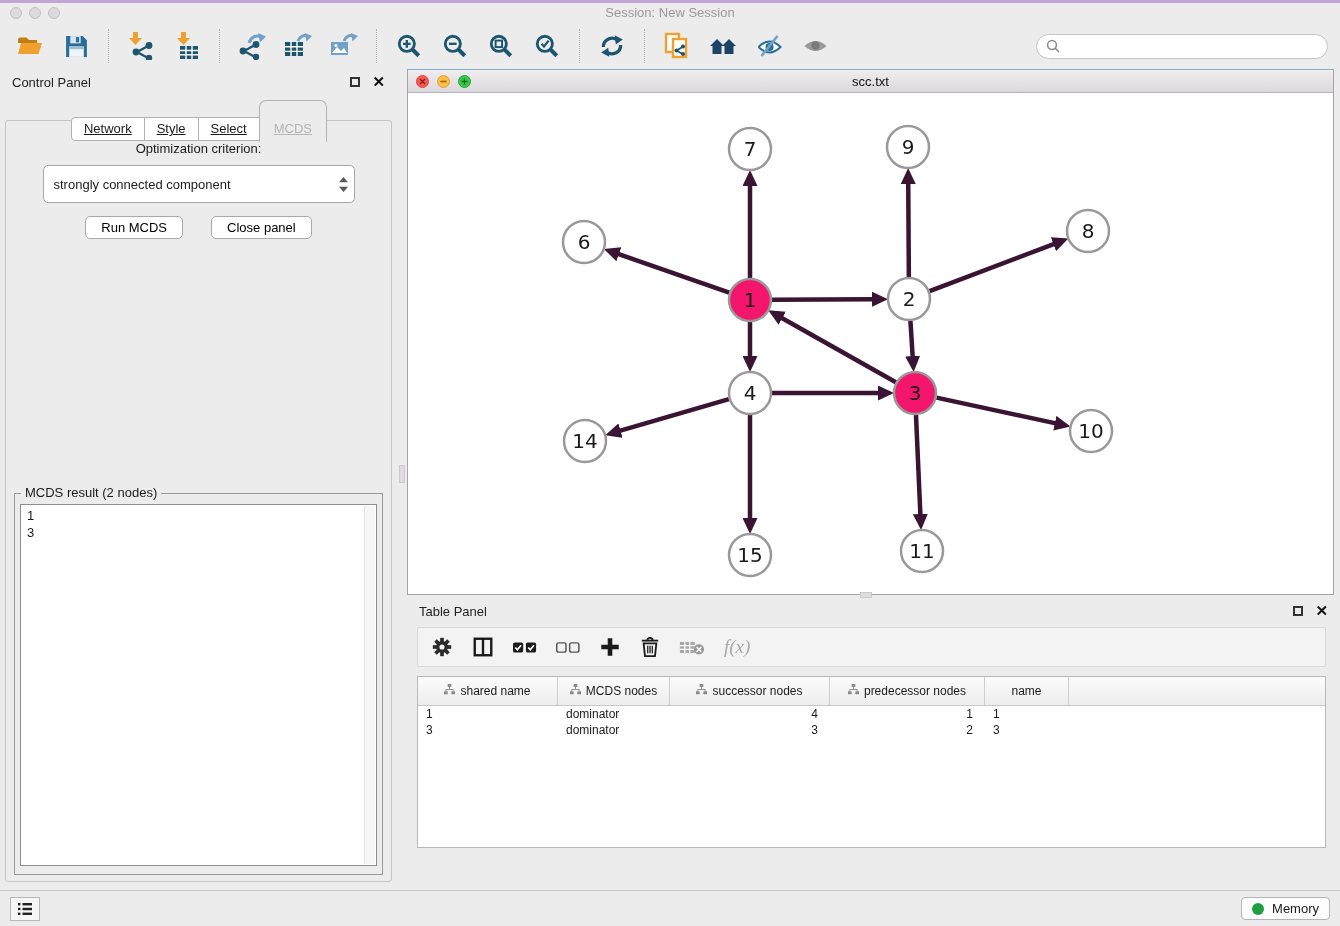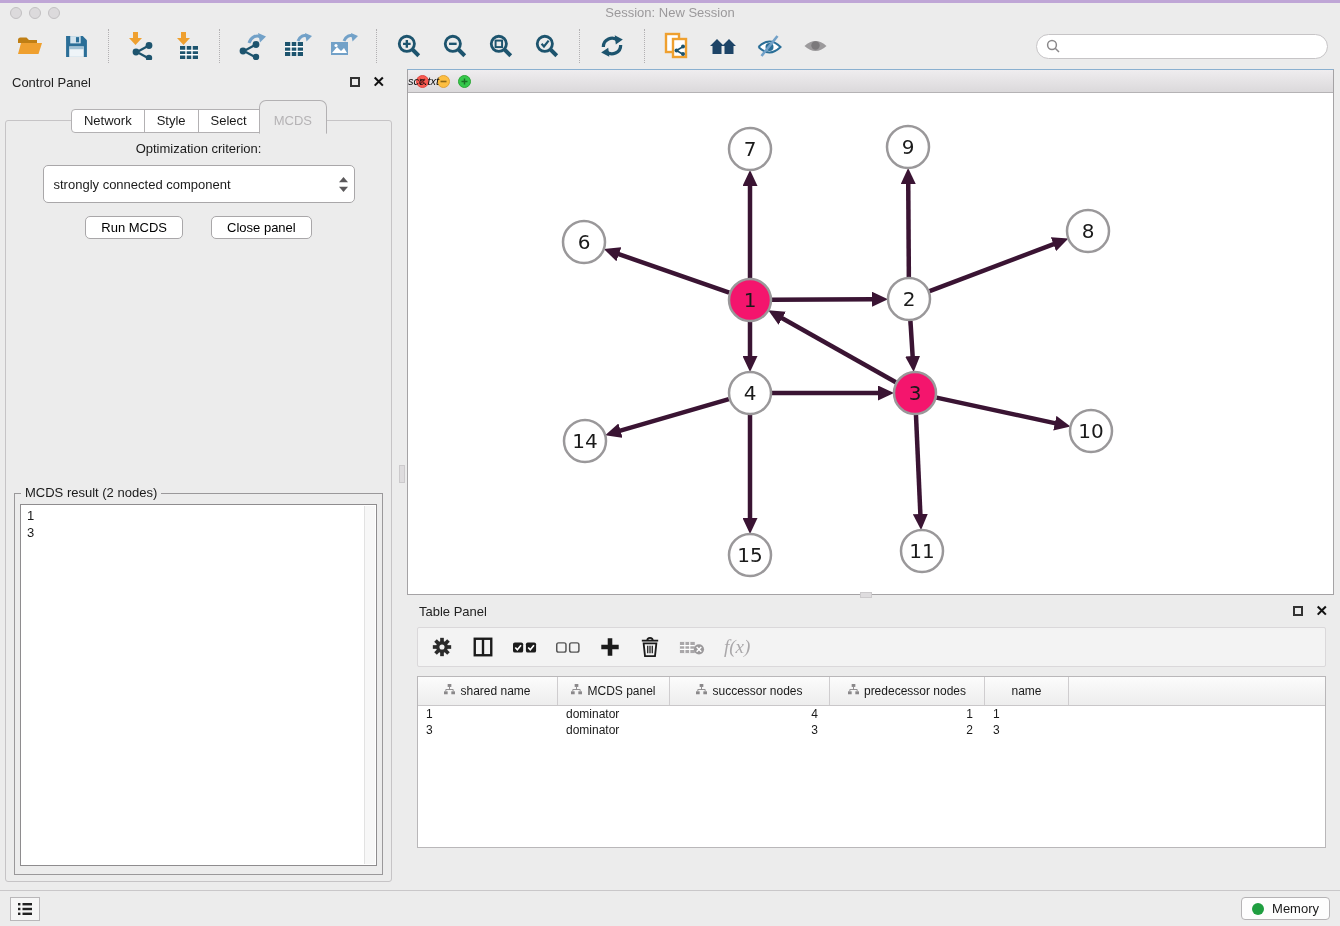--- a/index.html
+++ b/index.html
@@ -21,23 +21,23 @@
   .tsep { align-self:center; height:34px; border-left:1px dotted #b2b0b2; margin:0 4px; }
   .searchbox { margin-left:auto; width:292px; height:25px; background:#fff; border:1px solid #c6c4c6; border-radius:13px; display:flex; align-items:center; padding:0 9px; gap:6px; }
   .searchbox input { border:none; outline:none; flex:1; font-size:13px; font-family:"Liberation Sans",sans-serif; background:transparent; }
   
   .control-panel { position:absolute; left:0; top:66px; width:397px; bottom:36px; background:#ececec; }
   .panel-header { height:26px; display:flex; align-items:center; padding:0 12px; font-size:13px; color:#222; }
   .panel-header .spacer { flex:1; }
   .float-btn { width:10px; height:10px; border:2px solid #333; margin-right:12px; }
   .close-btn { font-size:15px; font-weight:bold; color:#111; line-height:10px; }
   .cp-tabs { display:flex; justify-content:center; align-items:flex-end; margin-top:5px; position:relative; z-index:2; }
-  .cp-tab { background:#fff; border:1px solid #b3b1b3; padding:3px 12px 4px; font-size:13px; margin-right:-1px; }
+  .cp-tab { background:#fff; border:1px solid #b3b1b3; padding:3px 12px 4px; font-size:13px; margin-right:-1px;text-decoration:underline; }
   .cp-tab:first-child { border-radius:4px 0 0 4px; }
-  .cp-tab.selected { background:#ececec; color:#b5b3b5; border-radius:7px 7px 0 0; border-bottom:1px solid #ececec; margin-bottom:-1px; padding:12px 14px 5px; }
+  .cp-tab.selected { background:#ececec; color:#b5b3b5; border-radius:7px 7px 0 0; border-bottom:1px solid #ececec; margin-bottom:-1px; padding:20px 14px 5px; }
   .cp-body { position:absolute; left:5px; right:5px; top:51px; bottom:8px; border:1px solid #c6c4c6; border-radius:3px; background:#ececec; }
   .opt-label { text-align:center; margin-top:20px; font-size:13px; }
   .dropdown { width:312px; height:38px; margin:9px auto 0; background:#fff; border:1px solid #a9a7a9; border-radius:5px; display:flex; align-items:center; padding:0 6px 0 10px; font-size:13px; }
   .dropdown .dd-label { flex:1; }
   .btn-row { display:flex; justify-content:center; gap:28px; margin-top:13px; }
   .push-btn { height:23px; padding:0 15px; background:#fff; border:1px solid #a9a7a9; border-radius:5px; font-size:13px; font-family:"Liberation Sans",sans-serif; }
   .result-group { position:absolute; left:8px; right:8px; top:372px; bottom:6px; border:1px solid #9a989a; background:#ececec; }
   .result-legend { position:absolute; top:-9px; left:6px; background:#ececec; padding:0 4px; font-size:13px; }
   .result-box { position:absolute; left:5px; right:5px; top:10px; bottom:8px; background:#fff; border:1px solid #8e8c8e; }
   .result-text { position:absolute; inset:2px 14px 2px 6px; font-size:13px; line-height:17px; white-space:pre; }
@@ -45,21 +45,21 @@
   .v-grip { position:absolute; left:399px; top:462px; width:6px; height:18px; background:#dedcde; border:1px solid #cccacc; }
   
   .net-window { position:absolute; left:407px; top:66px; width:927px; height:526px; background:#fff; border:1px solid #a5a3a5; border-top:1px solid #8ab0d0; }
   .net-titlebar { position:relative; height:23px; background:linear-gradient(#efedef,#dbd9db); border-bottom:1px solid #b5b3b5; display:flex; align-items:center; padding:0 8px; }
   .traffic { display:flex; gap:8px; }
   .light { width:13px; height:13px; border-radius:50%; display:flex; align-items:center; justify-content:center; }
   .light svg { display:block; }
   .light.red { background:#f95a50; border:1px solid #de4742; }
   .light.yellow { background:#fdbe41; border:1px solid #dfa23a; }
   .light.green { background:#35c84b; border:1px solid #2ba636; }
-  .net-title { position:absolute; left:0; right:0; text-align:left; font-size:11px; color:#111;font-style:italic; }
+  .net-title { position:absolute; left:0; right:0; text-align:center; font-size:13px; color:#111; }
   .net-canvas { position:absolute; left:0; right:0; top:23px; bottom:0; background:#fff; }
   .h-grip { position:absolute; left:860px; top:589px; width:12px; height:6px; background:#dedcde; border:1px solid #cccacc; }
   
   .table-panel { position:absolute; left:407px; top:595px; right:0; height:295px; background:#ececec; }
   .tp-toolbar { position:absolute; left:10px; right:14px; top:29px; height:40px; background:#f3f3f3; border:1px solid #dad8da; border-radius:2px; display:flex; align-items:center; gap:19px; padding:0 13px; }
   .tp-tool { display:flex; align-items:center; justify-content:center; }
   .fx-label { font-family:"Liberation Serif",serif; font-style:italic; font-size:19px; color:#aaa8aa; }
   .data-table { position:absolute; left:10px; right:14px; top:78px; height:172px; background:#fff; border:1px solid #b9b7b9; overflow:hidden; }
   .thead { display:flex; height:29px; background:linear-gradient(#fcfcfc,#ededed); border-bottom:1px solid #c9c7c9; }
   .th { display:flex; align-items:center; justify-content:center; gap:5px; font-size:12px; color:#1a1a1a; border-right:1px solid #cfcdcf; }
@@ -456,21 +456,21 @@
           </div>
           <div class="th" style="width: 112px;">
             <span><svg width="11" height="11" viewBox="0 0 12 12">
                 <g fill="#8a888a">
                   <rect x="4" y="0" width="4" height="3.2"></rect>
                   <rect x="0" y="8" width="4" height="3.2"></rect>
                   <rect x="8" y="8" width="4" height="3.2"></rect>
                 </g>
                 <path d="M6 3 v3 M2 8 V6 h8 v2" stroke="#8a888a" fill="none"></path>
               </svg></span>
-            <span>MCDS panel</span>
+            <span>MCDS nodes</span>
           </div>
           <div class="th" style="width: 160px;">
             <span><svg width="11" height="11" viewBox="0 0 12 12">
                 <g fill="#8a888a">
                   <rect x="4" y="0" width="4" height="3.2"></rect>
                   <rect x="0" y="8" width="4" height="3.2"></rect>
                   <rect x="8" y="8" width="4" height="3.2"></rect>
                 </g>
                 <path d="M6 3 v3 M2 8 V6 h8 v2" stroke="#8a888a" fill="none"></path>
               </svg></span>

